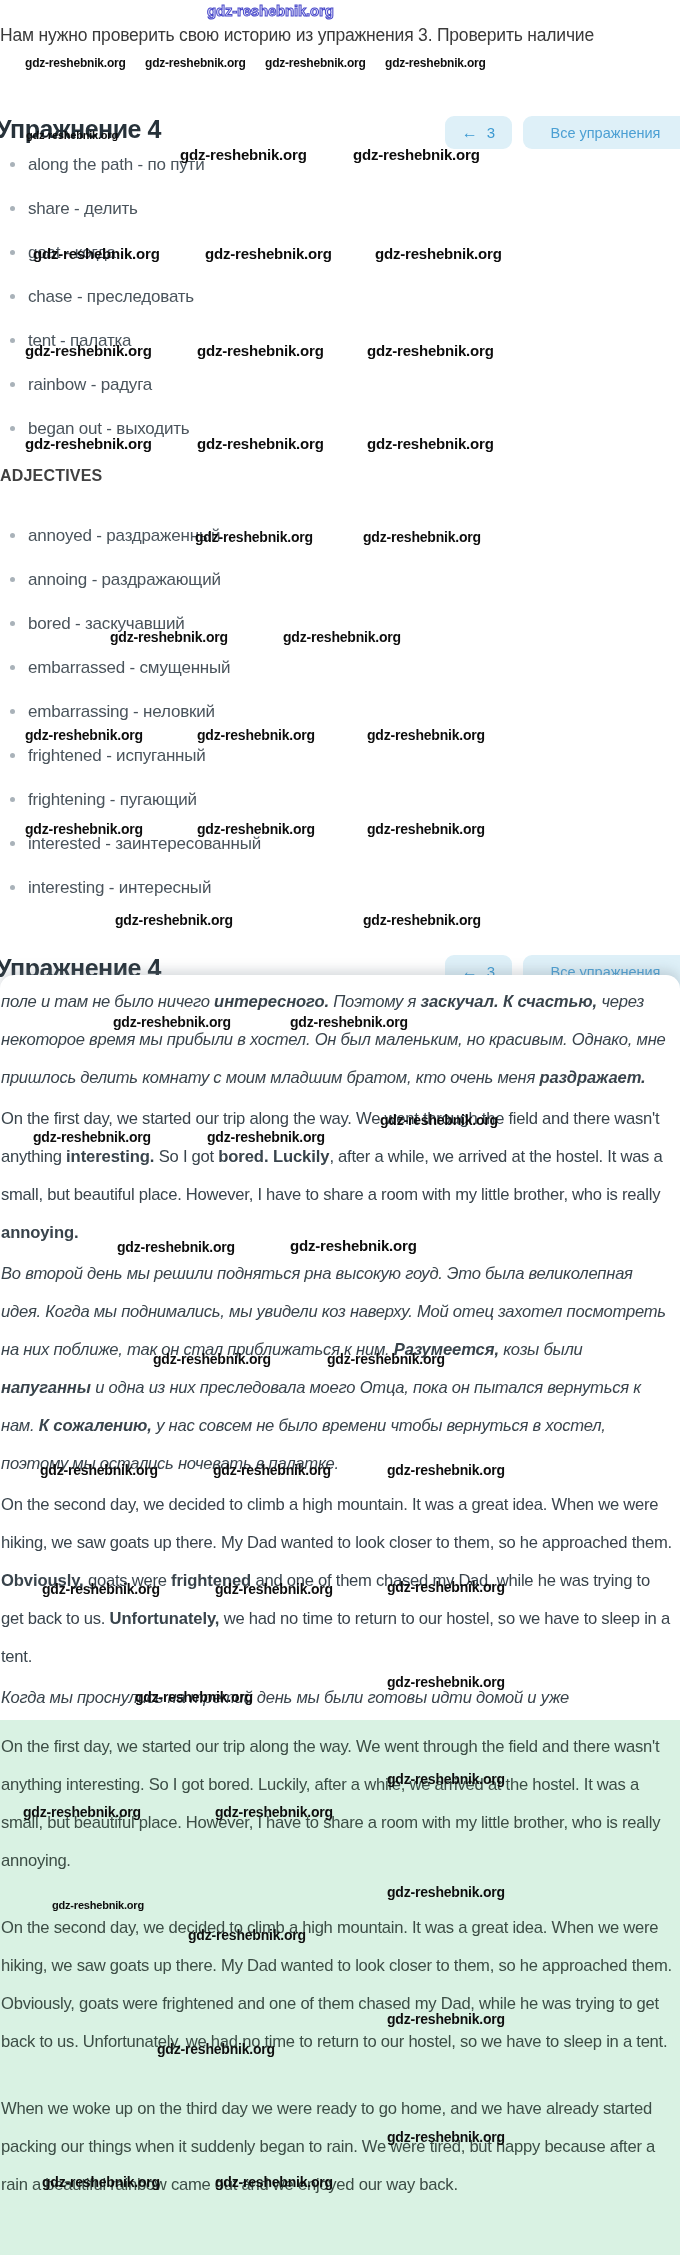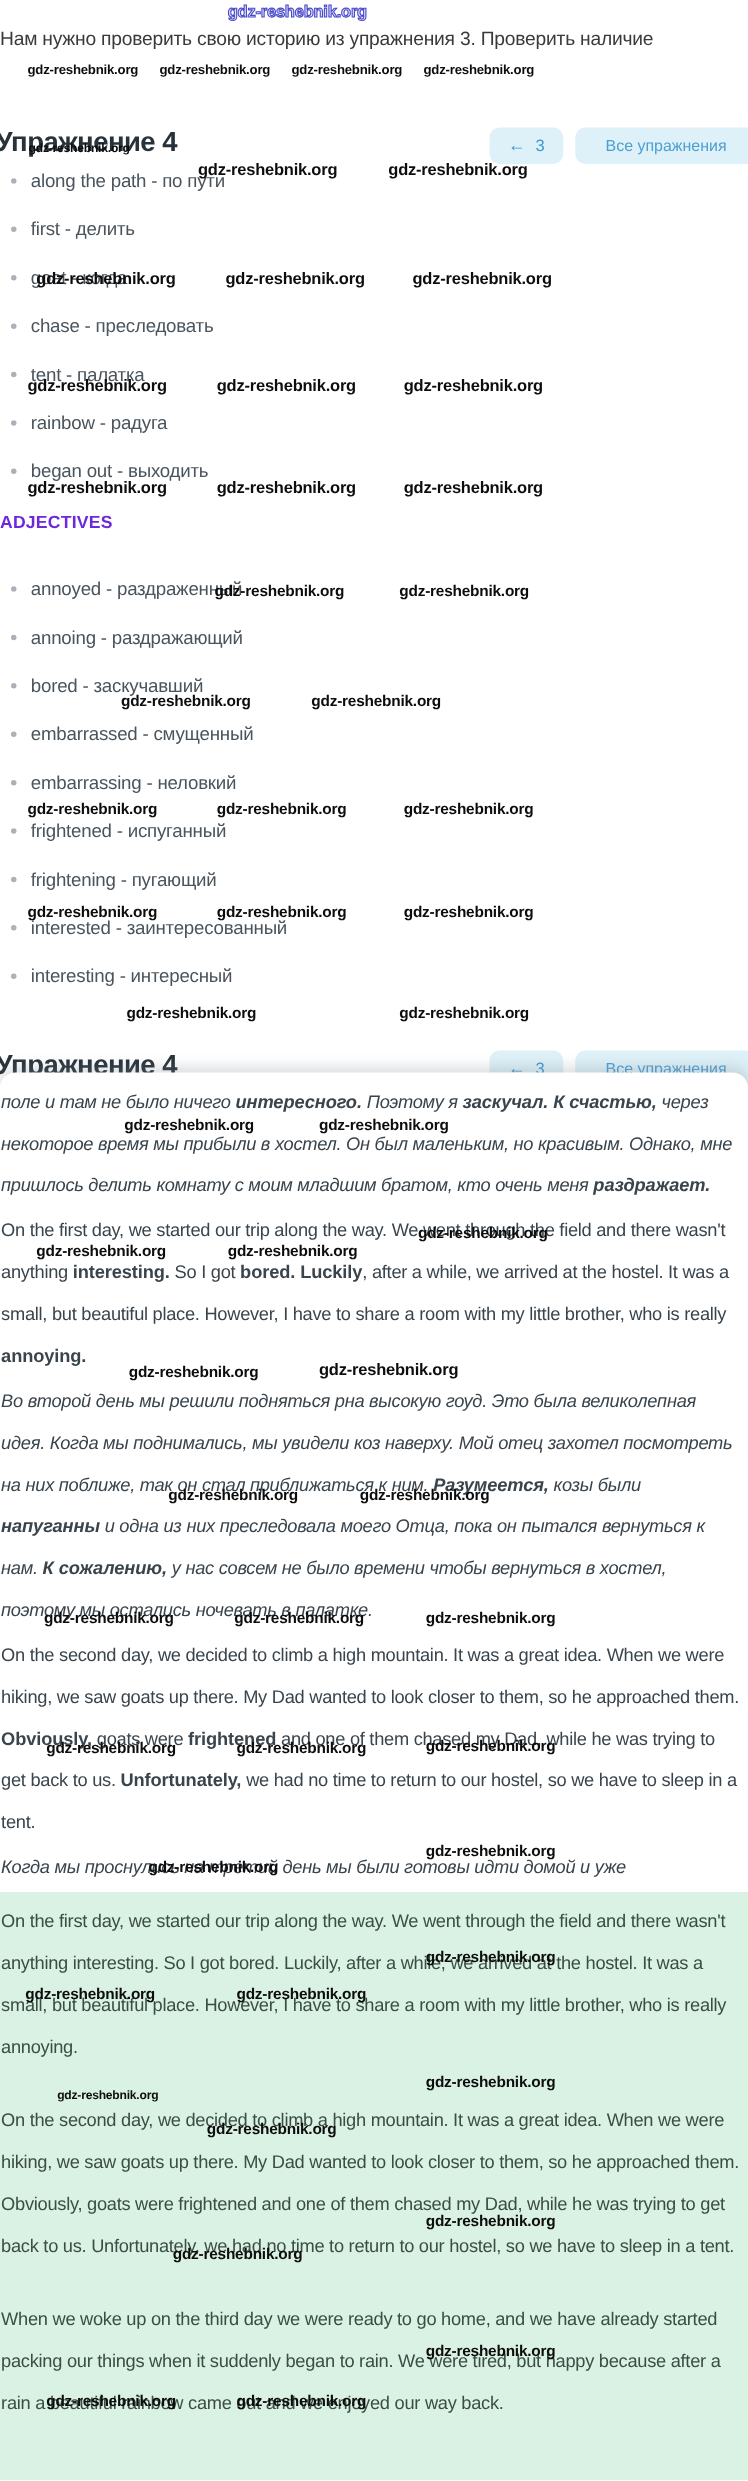--- a/index.html
+++ b/index.html
@@ -41,21 +41,21 @@
   }
   ul.vocab li::before {
     content:''; position:absolute; left:10px; top:6px; width:5px; height:5px;
     border-radius:50%; background:#a9b2b9;
   }
   .verbs { top:156px; }
   .adjectives { top:527px; }
   .adjectives li { margin-bottom:28px; }
   .adjectives-heading {
     position:absolute; top:467px; left:0; font-size:16px; font-weight:700;
-    color:#6d28d9; letter-spacing:0.2px;
+    color:#404040; letter-spacing:0.2px;
   }
   
   .card {
     position:absolute; top:975px; left:0; width:680px; height:1280px;
     background:#ffffff; border-radius:14px 14px 0 0;
     box-shadow:0 -5px 12px rgba(120,130,140,0.28); overflow:hidden; z-index:10;
   }
   .card-paragraphs { padding:8px 5px 0 1px; }
   p.para {
     margin:0 0 3px 0; font-size:16.6px; line-height:38px; color:#39444c;
@@ -83,21 +83,21 @@
     <h1 class="page-title">Упражнение 4</h1>
     <div class="btn btn-back">
       <span>←</span>
       <span class="num">3</span>
     </div>
     <div class="btn btn-all">Все упражнения</div>
   </div>
 
   <ul class="vocab verbs">
       <li>along the path - по пути</li>
-      <li>first - делить</li>
+      <li>share - делить</li>
       <li>goat - когда</li>
       <li>chase - преследовать</li>
       <li>tent - палатка</li>
       <li>rainbow - радуга</li>
       <li>began out - выходить</li>
     </ul>
 
   <div class="adjectives-heading">ADJECTIVES</div>
 
   <ul class="vocab adjectives">

